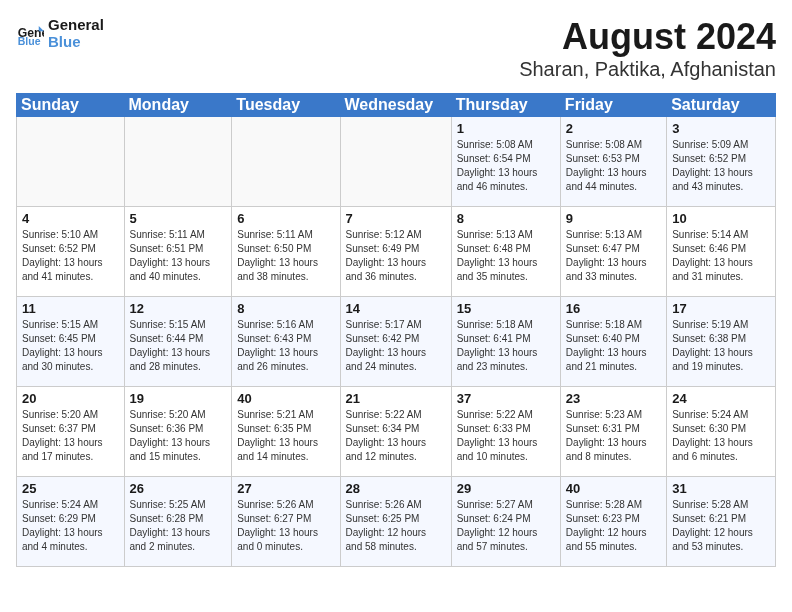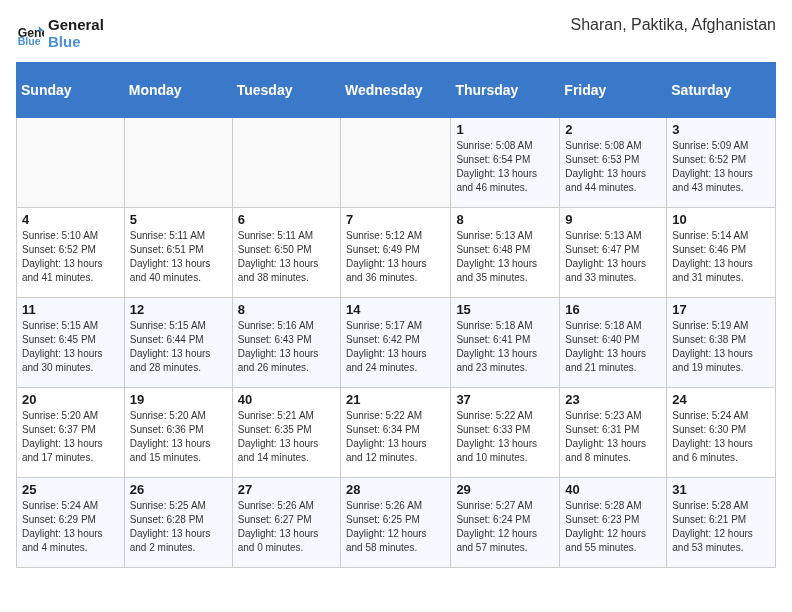--- a/index.html
+++ b/index.html
@@ -27,34 +27,34 @@
     }
     .title-area {
       text-align: right;
     }
     .calendar-title {
       font-size: 36px;
       font-weight: bold;
       color: #1a1a1a;
     }
     .calendar-subtitle {
-      font-size: 16px;
+      font-size: 20px;
       color: #333;
     }
     table {
       width: 100%;
       border-collapse: collapse;
       font-size: 11px;
     }
     thead tr th {
       background: #3a78c9;
       color: #fff;
-      padding: 19px 4px;
+      padding: 2px 4px;
       text-align: left;
-      font-size: 14px;
+      font-size: 16px;
       font-weight: bold;
       border: 1px solid #3a78c9;
     }
     tbody tr td {
       border: 1px solid #ccc;
       vertical-align: top;
       padding: 4px 5px;
       width: 113px;
       height: 90px;
       background: #fff;
@@ -90,20 +90,21 @@
       <text x="2" y="20" font-size="14" font-weight="bold" fill="#1a1a1a">General</text>
       <text x="2" y="30" font-size="12" font-weight="bold" fill="#4a90d9">Blue</text>
       <polygon points="26,8 32,14 26,14" fill="#4a90d9"></polygon>
     </svg>
     <div>
       <div style="font-size:15px;font-weight:bold;color:#1a1a1a;">General</div>
       <div style="font-size:15px;font-weight:bold;color:#4a90d9;">Blue</div>
     </div>
   </div>
   <div class="title-area">
+    <div class="calendar-title">August 2024</div>
     <div class="calendar-subtitle">Sharan, Paktika, Afghanistan</div>
   </div>
 </div>
 
 <table>
   <thead>
     <tr>
     <th>Sunday</th>
         <th>Monday</th>
         <th>Tuesday</th>

